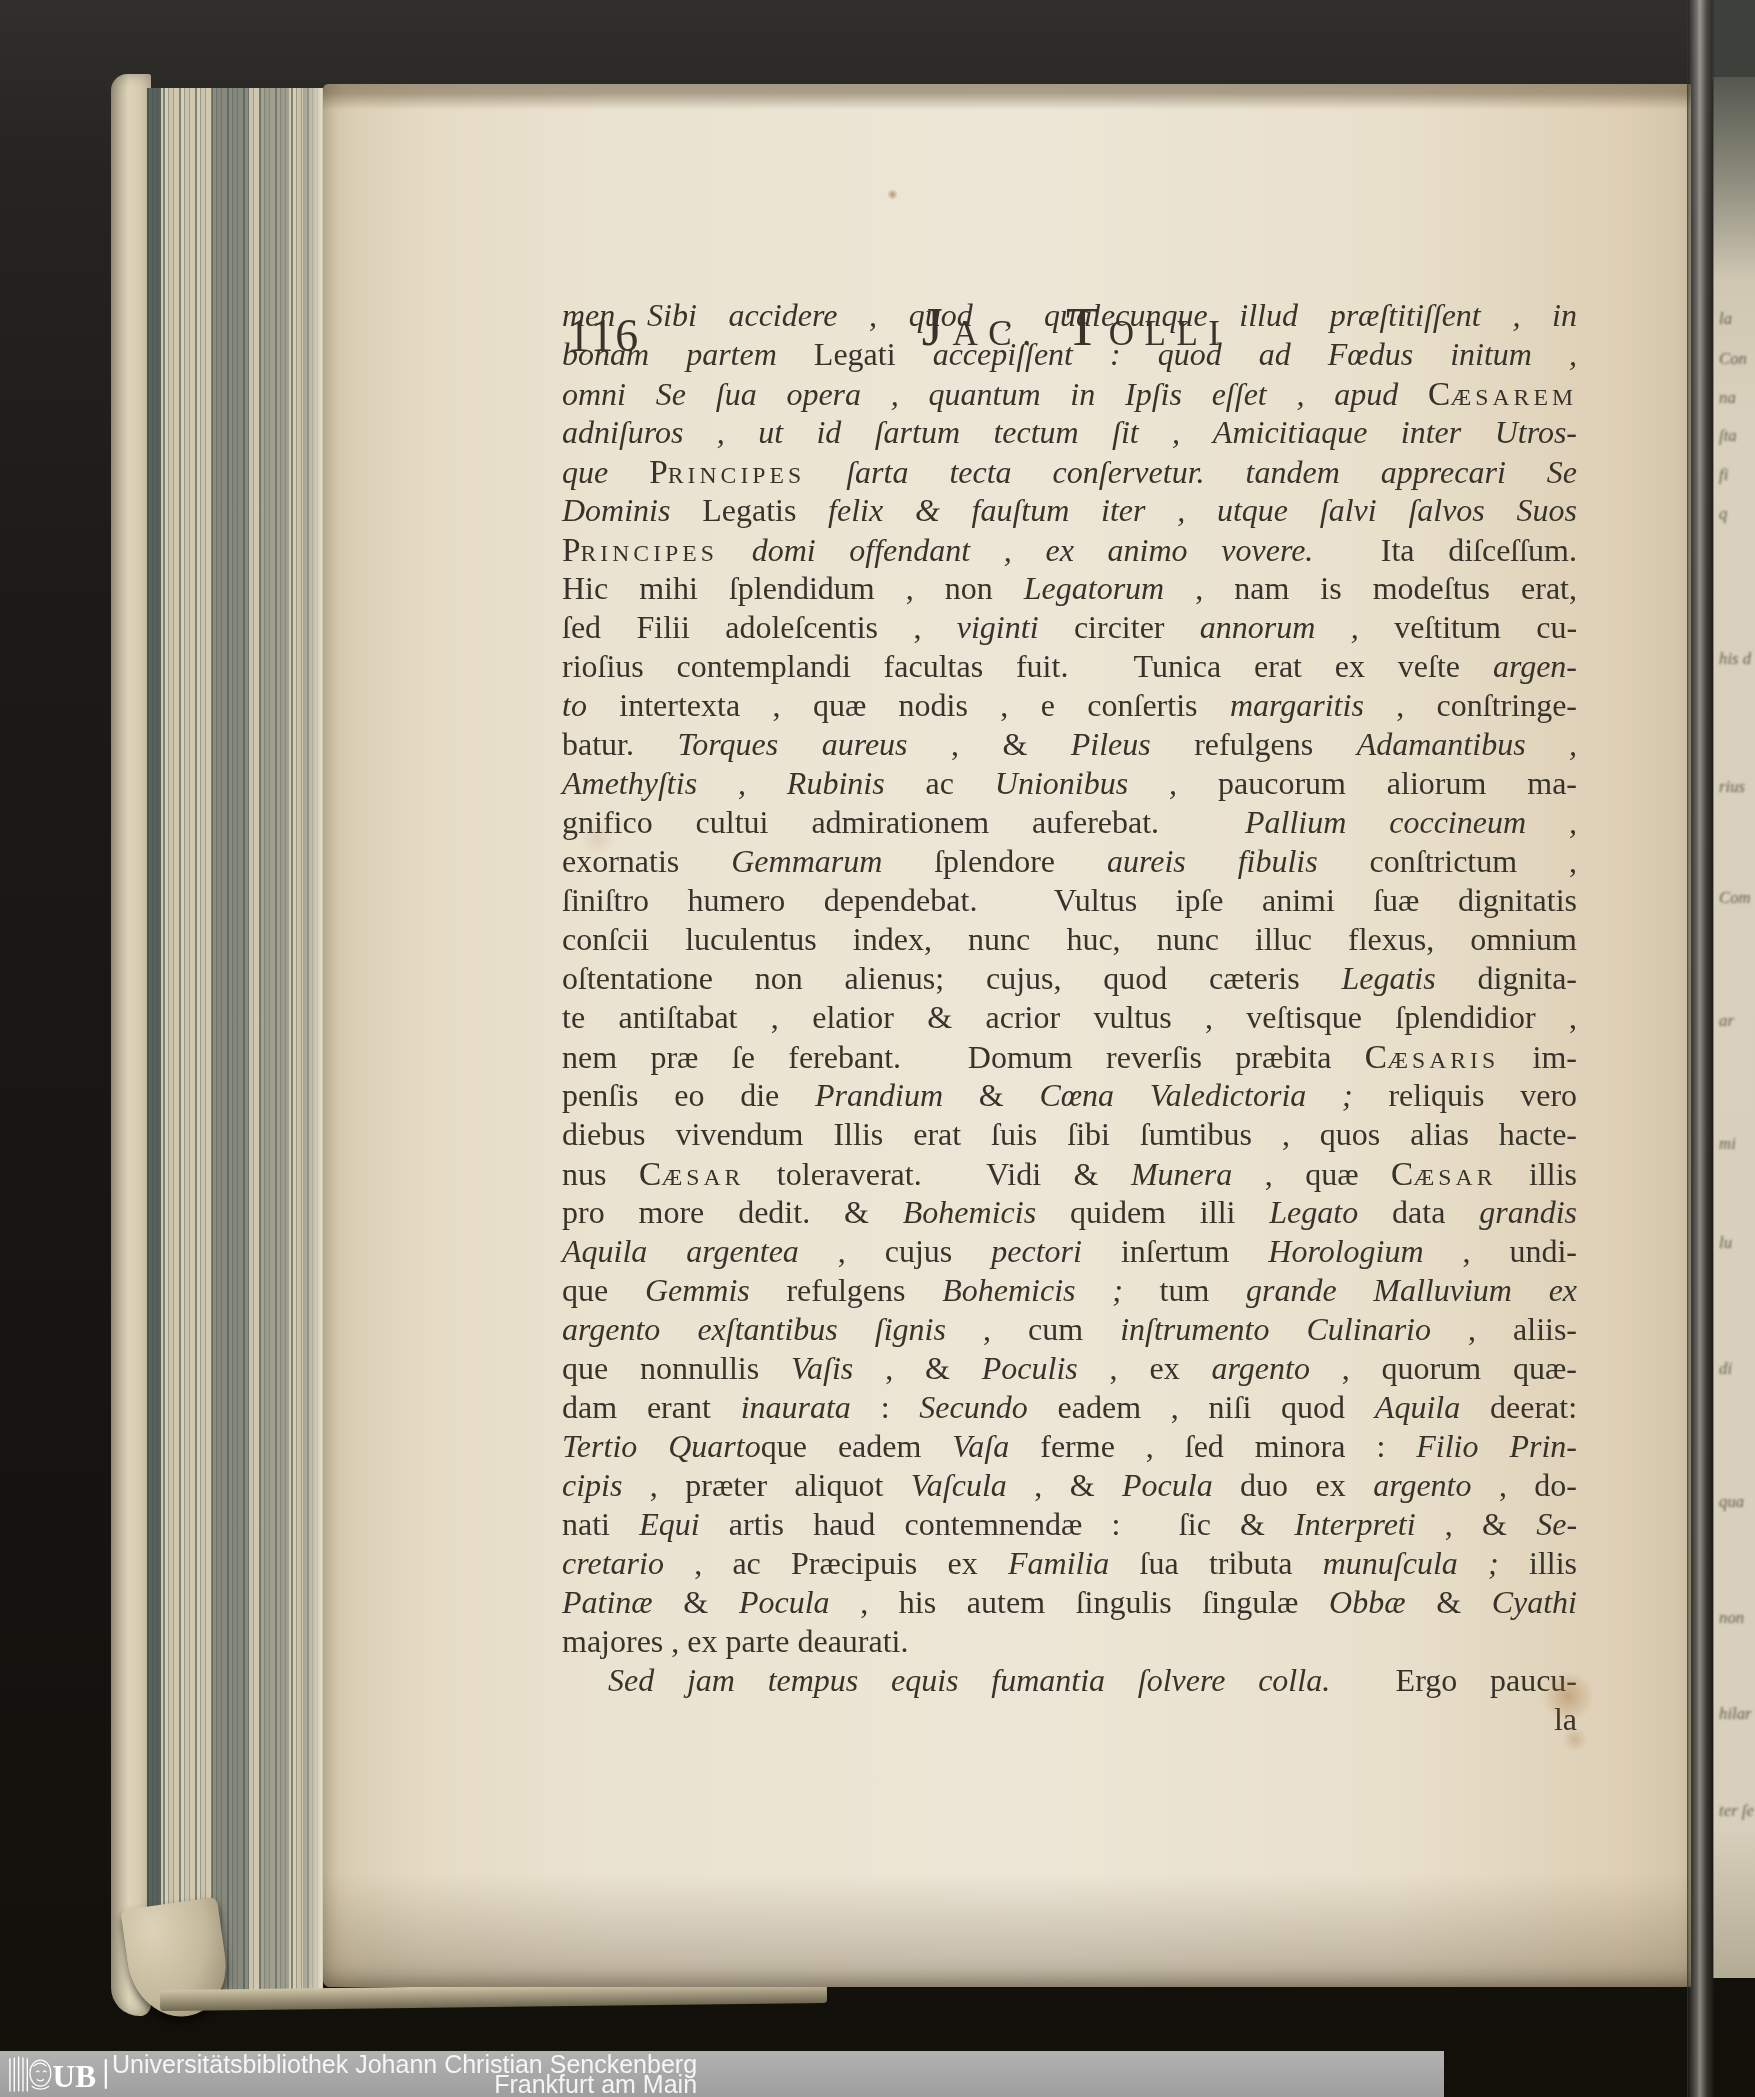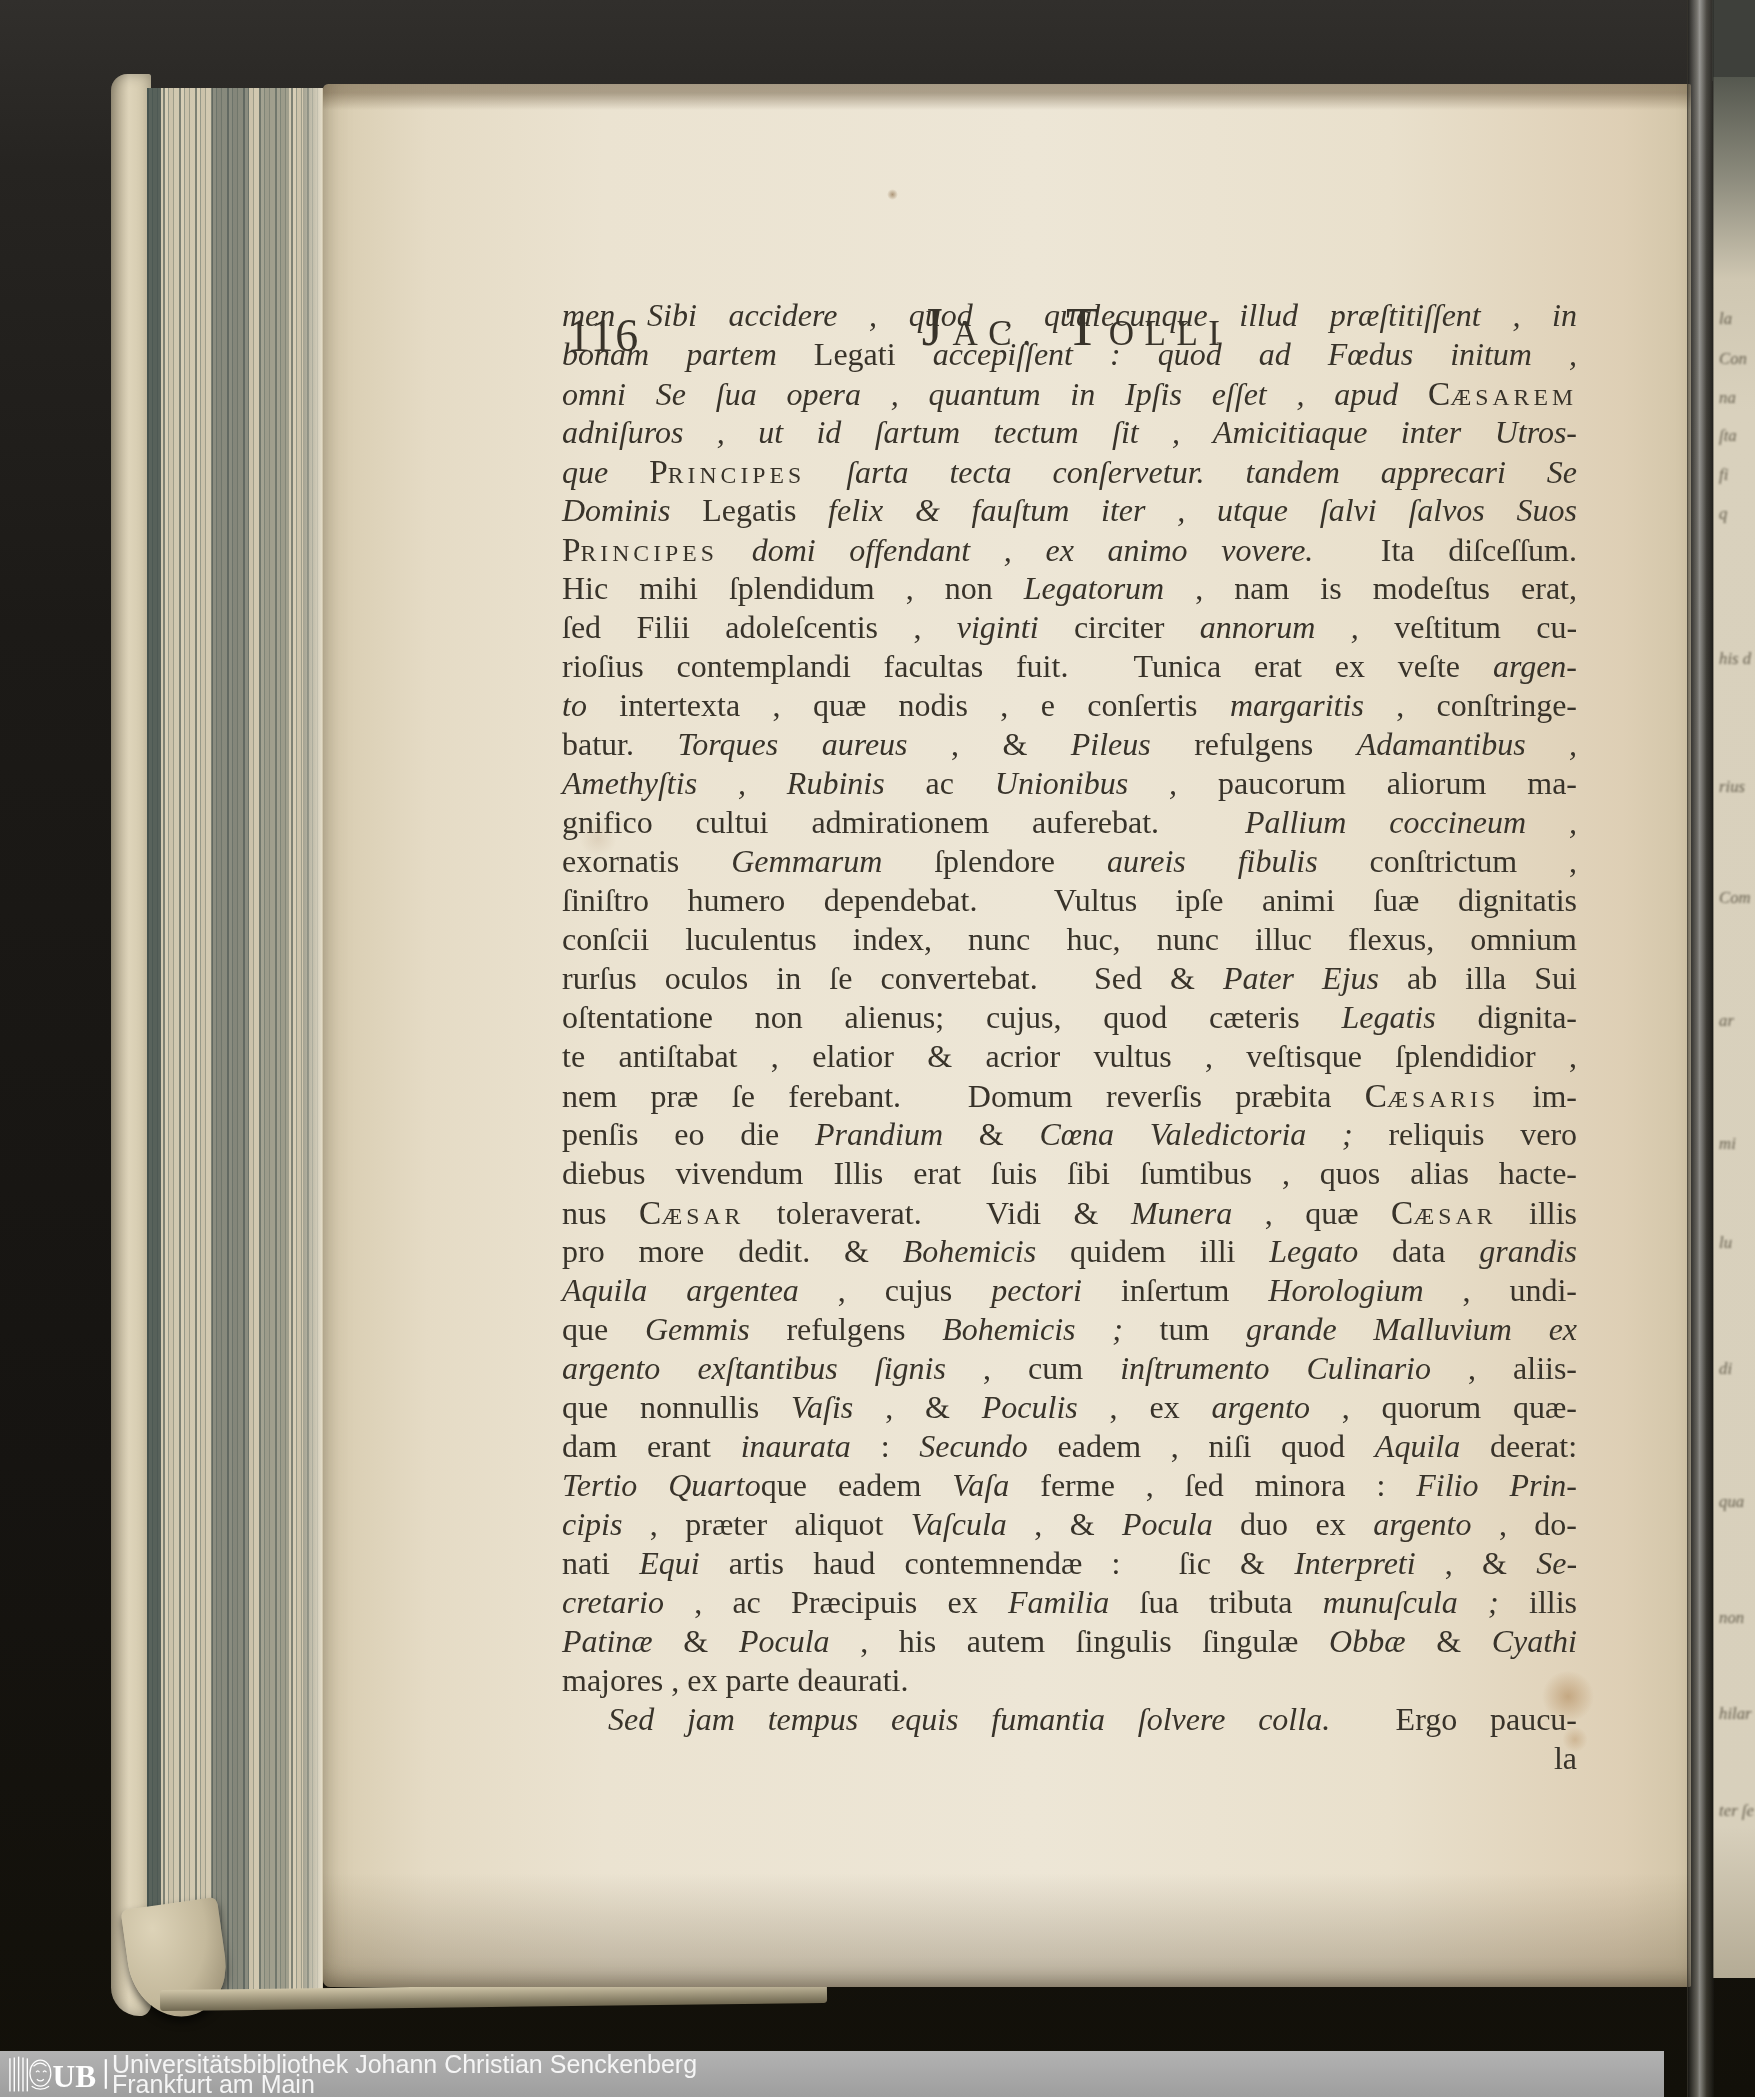--- a/index.html
+++ b/index.html
@@ -53,23 +53,23 @@
   .it{font-style:italic;}
   .cap{font-size:1.04em;}
   .scl{font-size:.74em;letter-spacing:.17em;}
   
   .stain{position:absolute;border-radius:50%;pointer-events:none;}
   .st1{left:1218px;top:1587px;width:54px;height:51px;background:radial-gradient(circle,rgba(158,108,52,.42),rgba(158,108,52,0) 70%);}
   .st2{left:1239px;top:1643px;width:26px;height:24.6px;background:radial-gradient(circle,rgba(158,108,52,.28),rgba(158,108,52,0) 70%);}
   .st3{left:564px;top:105px;width:10.5px;height:10.5px;background:radial-gradient(circle,rgba(120,85,45,.55),rgba(120,85,45,0) 70%);}
   .st4{left:255px;top:737px;width:40px;height:35px;background:radial-gradient(circle,rgba(140,100,60,.14),rgba(140,100,60,0) 70%);}
   
-  .footer{position:absolute;left:0;bottom:0;width:1664px;height:46px;
+  .footer{position:absolute;left:0;bottom:0;width:1444px;height:46px;
     background:linear-gradient(180deg,#b2b2b2,#9e9e9e);
-    font-family:"Liberation Sans","DejaVu Sans",sans-serif;}
+    font-family:"Liberation Sans","DejaVu Sans",sans-serif;text-align:right;}
   .footer .logo{position:absolute;left:7px;top:2.6px;}
   .footer .ftext{position:absolute;left:112px;top:2.6px;color:#f5f5f5;font-size:25px;line-height:20px;white-space:nowrap;}
 </style>
 </head>
 <body>
 
 <div id="stage">
   <div class="cover"></div>
   <div class="stack">
     <div class="band b1"></div>
@@ -96,21 +96,20 @@
         <div class="line"><span>Hic mihi ſplendidum , non </span><span class="it">Legatorum</span><span> , nam is modeſtus erat,</span></div>
         <div class="line"><span>ſed Filii adoleſcentis , </span><span class="it">viginti </span><span>circiter </span><span class="it">annorum ,</span><span> veſtitum cu-</span></div>
         <div class="line"><span>rioſius contemplandi facultas fuit.&nbsp; Tunica erat ex veſte </span><span class="it">argen-</span></div>
         <div class="line"><span class="it">to </span><span>intertexta , quæ nodis , e conſertis </span><span class="it">margaritis</span><span> , conſtringe-</span></div>
         <div class="line"><span>batur. </span><span class="it">Torques aureus </span><span>, &amp; </span><span class="it">Pileus </span><span>refulgens </span><span class="it">Adamantibus ,</span></div>
         <div class="line"><span class="it">Amethyſtis , Rubinis </span><span>ac </span><span class="it">Unionibus ,</span><span> paucorum aliorum ma-</span></div>
         <div class="line"><span>gnifico cultui admirationem auferebat.&nbsp; </span><span class="it">Pallium coccineum ,</span></div>
         <div class="line"><span>exornatis </span><span class="it">Gemmarum </span><span>ſplendore </span><span class="it">aureis fibulis </span><span>conſtrictum ,</span></div>
         <div class="line"><span>ſiniſtro humero dependebat.&nbsp; Vultus ipſe animi ſuæ dignitatis</span></div>
         <div class="line"><span>conſcii luculentus index, nunc huc, nunc illuc flexus, omnium</span></div>
-        <div class="line"><span>rurſus oculos in ſe convertebat.&nbsp; Sed &amp; </span><span class="it">Pater Ejus </span><span>ab illa Sui</span></div>
         <div class="line"><span>oſtentatione non alienus; cujus, quod cæteris </span><span class="it">Legatis </span><span>dignita-</span></div>
         <div class="line"><span>te antiſtabat , elatior &amp; acrior vultus , veſtisque ſplendidior ,</span></div>
         <div class="line"><span>nem præ ſe ferebant.&nbsp; Domum reverſis præbita </span><span class="cap">C</span><span class="scl">ÆSARIS</span><span> im-</span></div>
         <div class="line"><span>penſis eo die </span><span class="it">Prandium </span><span>&amp; </span><span class="it">Cœna Valedictoria ;</span><span> reliquis vero</span></div>
         <div class="line"><span>diebus vivendum Illis erat ſuis ſibi ſumtibus , quos alias hacte-</span></div>
         <div class="line"><span>nus </span><span class="cap">C</span><span class="scl">ÆSAR</span><span> toleraverat.&nbsp; Vidi &amp; </span><span class="it">Munera</span><span> , quæ </span><span class="cap">C</span><span class="scl">ÆSAR</span><span> illis</span></div>
         <div class="line"><span>pro more dedit. &amp; </span><span class="it">Bohemicis </span><span>quidem illi </span><span class="it">Legato </span><span>data </span><span class="it">grandis</span></div>
         <div class="line"><span class="it">Aquila argentea </span><span>, cujus </span><span class="it">pectori </span><span>inſertum </span><span class="it">Horologium</span><span> , undi-</span></div>
         <div class="line"><span>que </span><span class="it">Gemmis </span><span>refulgens </span><span class="it">Bohemicis ;</span><span> tum </span><span class="it">grande Malluvium ex</span></div>
         <div class="line"><span class="it">argento exſtantibus ſignis </span><span>, cum </span><span class="it">inſtrumento Culinario</span><span> , aliis-</span></div>

